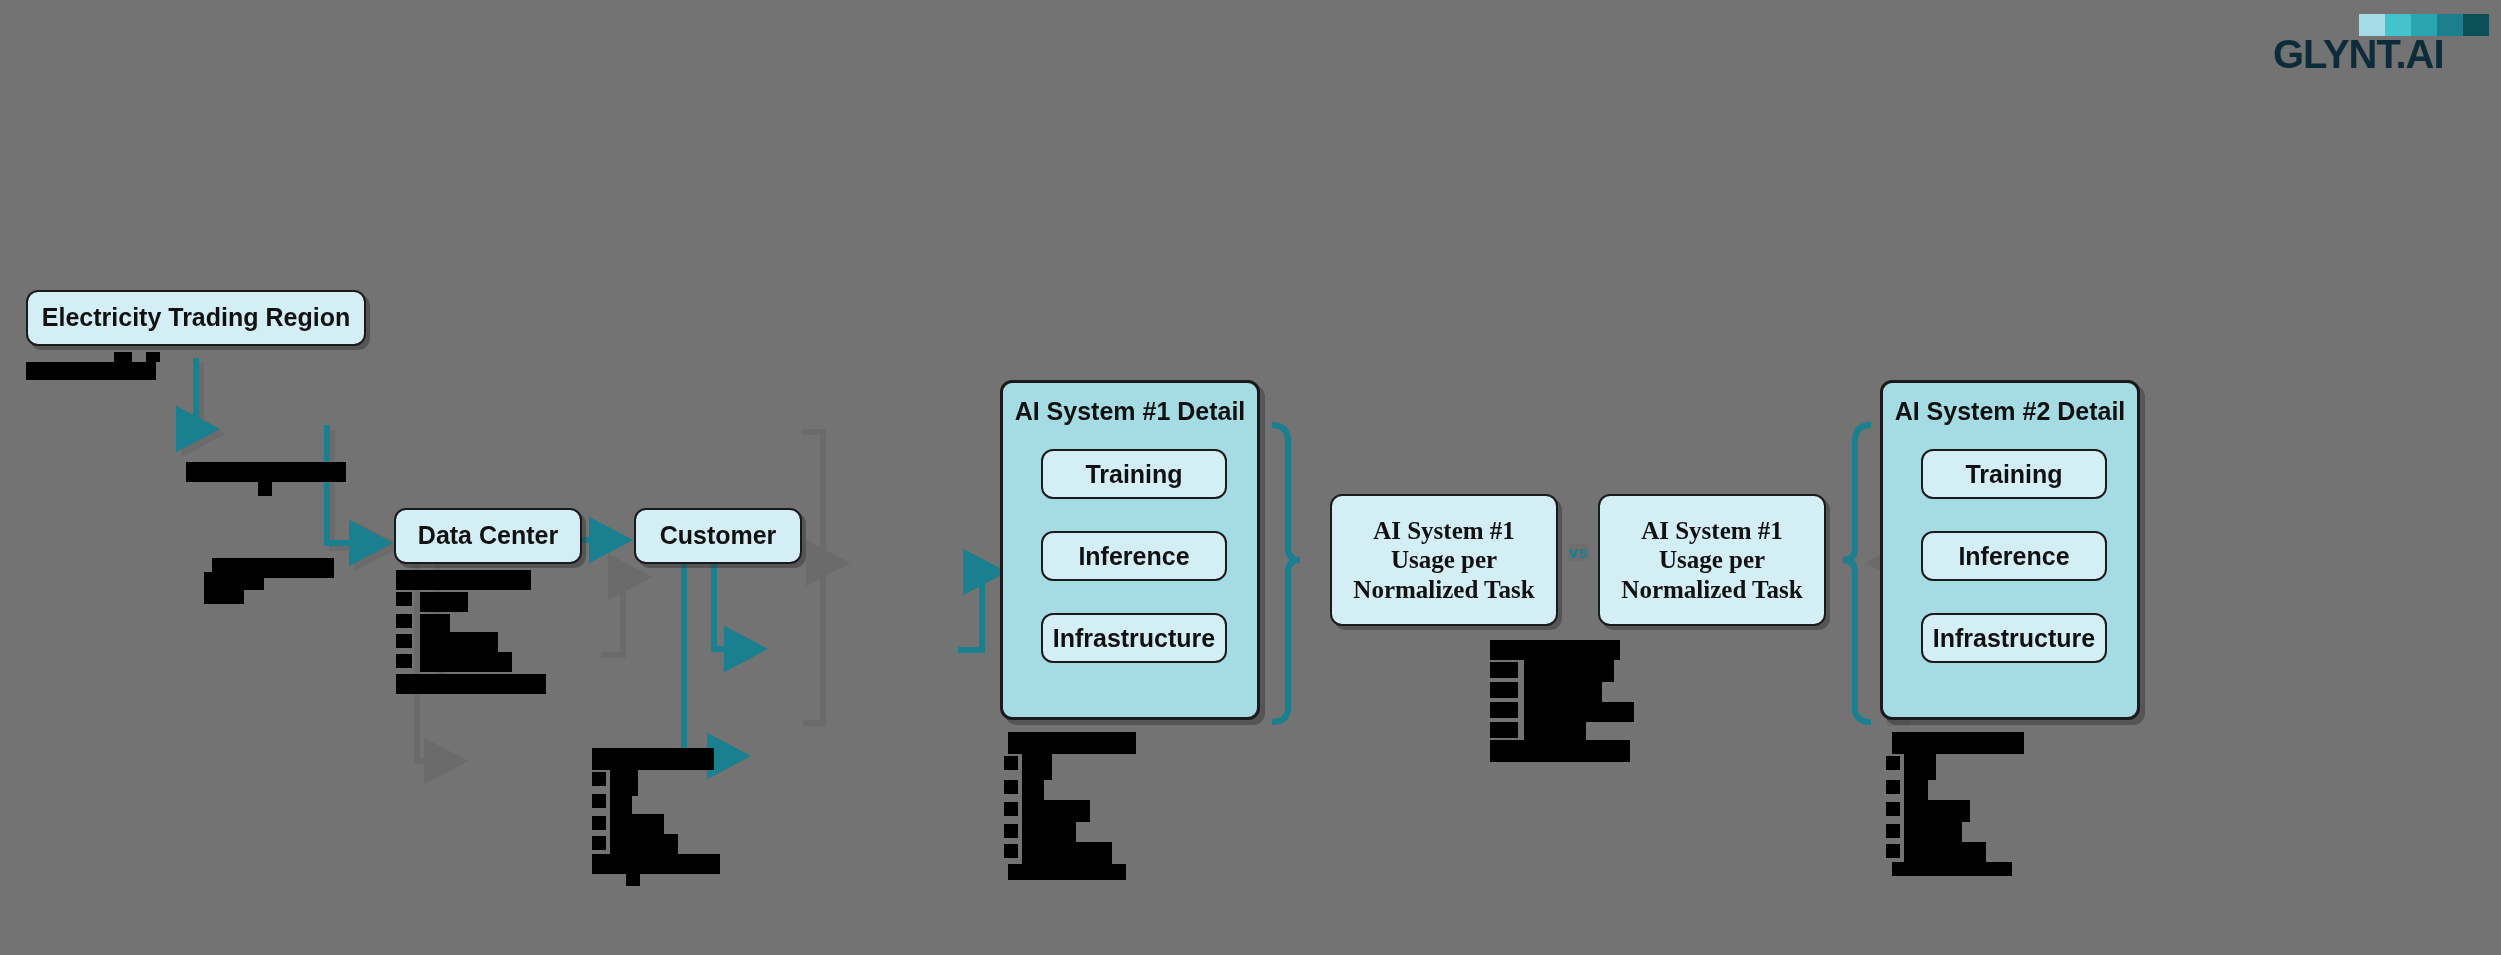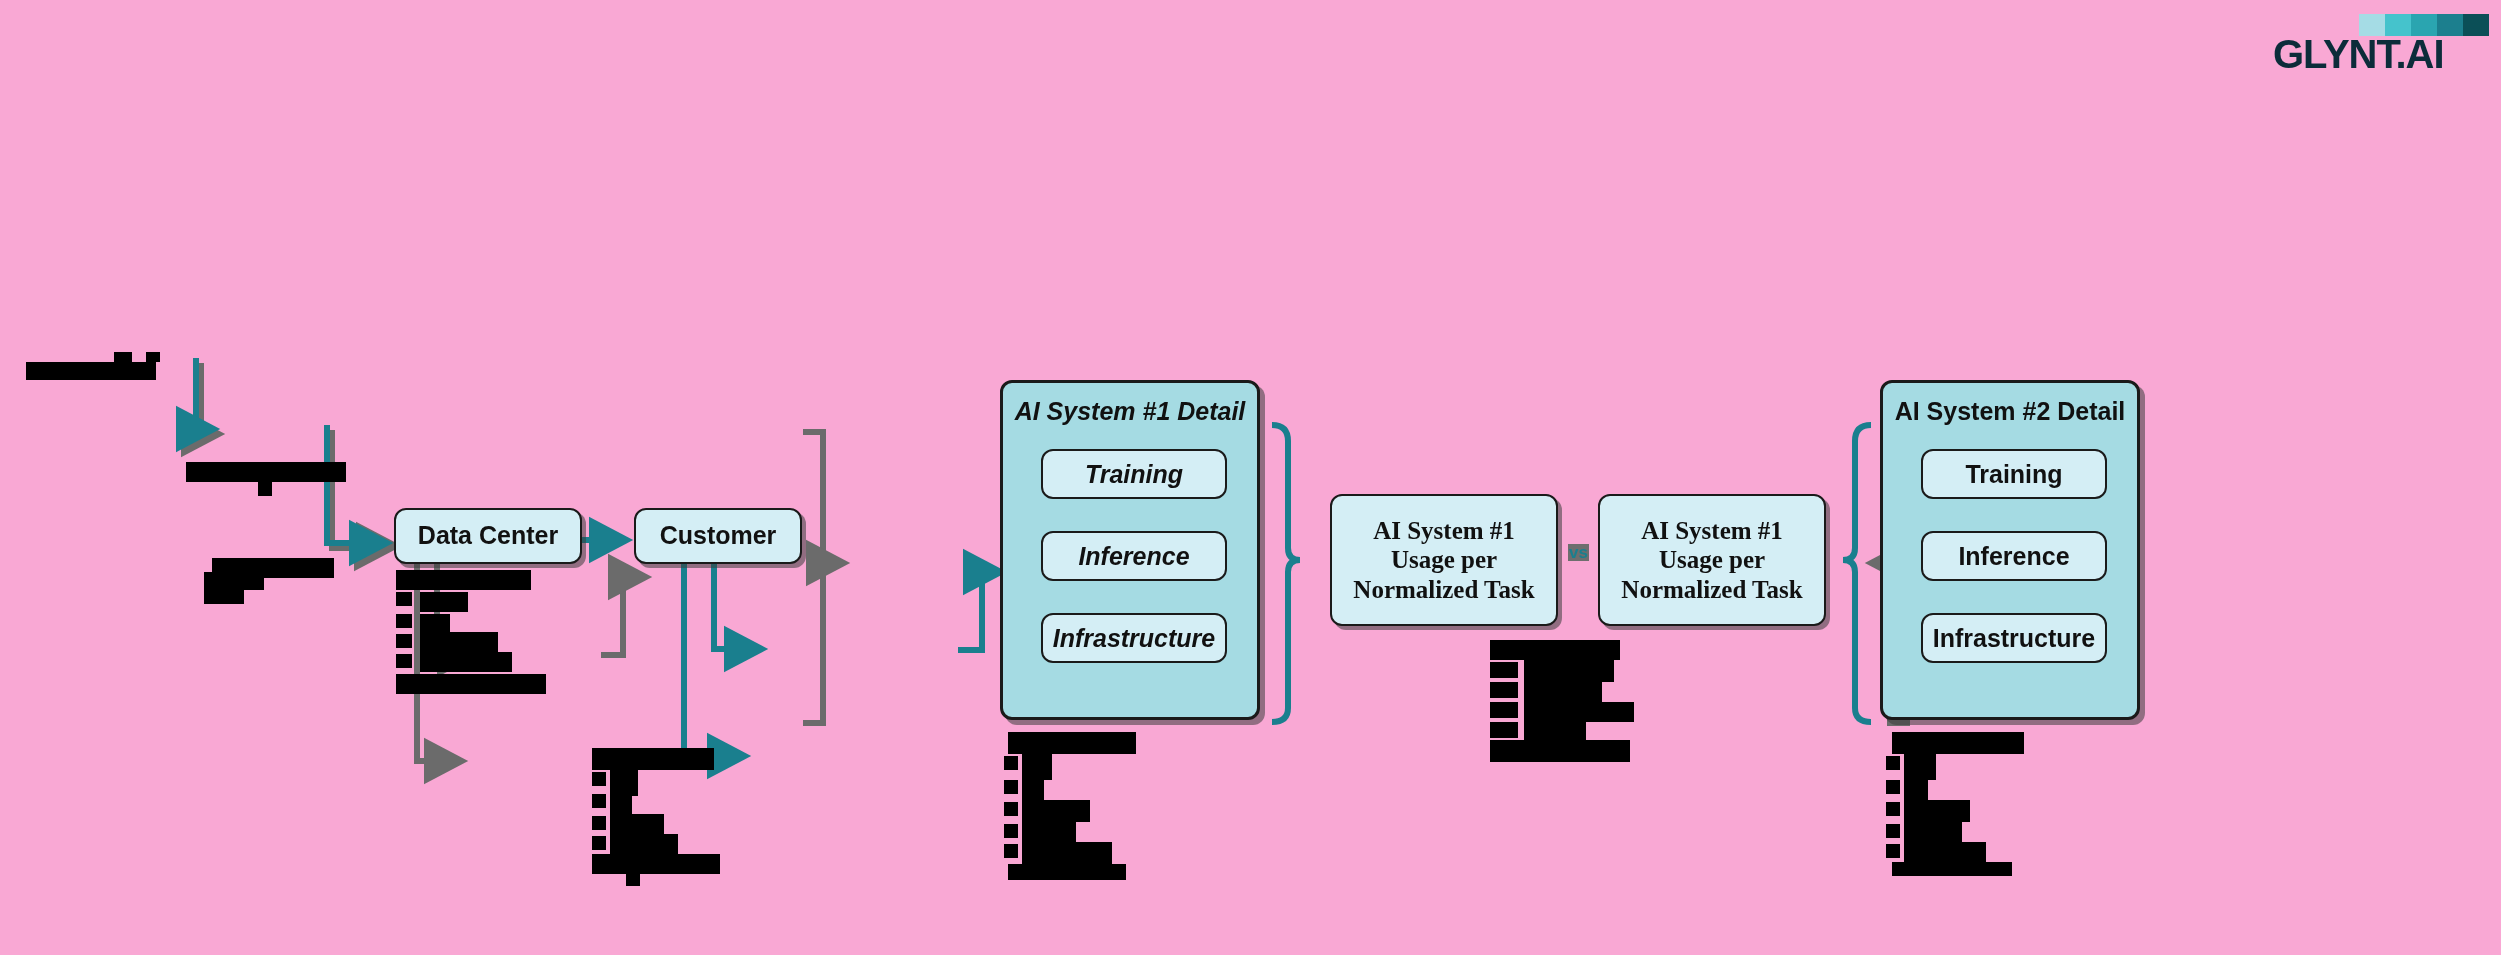--- a/index.html
+++ b/index.html
@@ -10,21 +10,21 @@
   }
   body {
     font-family: "Liberation Sans", sans-serif;
     -webkit-font-smoothing: antialiased;
   }
 
   #canvas {
     position: relative;
     width: 2501px;
     height: 955px;
-    background: #f9a8d4;
+    background: #737373;
     overflow: hidden;
   }
 
   
   #logo {
     position: absolute;
     right: 18px;
     top: 14px;
     width: 210px;
     height: 62px;
@@ -193,20 +193,21 @@
       <path d="M958,650 L982,650 L982,572 L1000,572" marker-end="url(#arw)"></path>
 
       <path d="M1272,425 Q1288,425 1288,441 L1288,548 Q1288,560 1300,560
                Q1288,560 1288,572 L1288,708 Q1288,722 1272,722"></path>
 
       <path d="M1871,425 Q1855,425 1855,441 L1855,548 Q1855,560 1843,560
                Q1855,560 1855,572 L1855,708 Q1855,722 1871,722"></path>
     </g>
   </svg>
 
+  <div class="node" style="left:26px; top:290px; width:340px; height:56px;">Electricity Trading Region</div>
 
 
   <div class="node" style="left:394px; top:508px; width:188px; height:56px;">Data Center</div>
 
   <div class="node" style="left:634px; top:508px; width:168px; height:56px;">Customer</div>
 
 
 
   <div class="node multiline" style="left:1330px; top:494px; width:228px; height:132px; flex-direction:column;">
     <span>AI System #1</span>
@@ -215,21 +216,21 @@
   </div>
 
   <div class="vs-label" style="left:1568px; top:544px;">vs</div>
 
   <div class="node multiline" style="left:1598px; top:494px; width:228px; height:132px; flex-direction:column;">
     <span>AI System #1</span>
     <span>Usage per</span>
     <span>Normalized Task</span>
   </div>
 
-  <div class="group-box" style="left:1000px; top:380px; width:260px; height:340px;font-style:italic;">
+  <div class="group-box" style="left:1000px; top:380px; width:260px; height:340px;">
     <div class="group-title">AI System #1 Detail</div>
     <div class="sub-node" style="left:38px; top:66px; width:186px; height:50px;">Training</div>
     <div class="sub-node" style="left:38px; top:148px; width:186px; height:50px;">Inference</div>
     <div class="sub-node" style="left:38px; top:230px; width:186px; height:50px;">Infrastructure</div>
   </div>
 
   <div class="group-box" style="left:1880px; top:380px; width:260px; height:340px;">
     <div class="group-title">AI System #2 Detail</div>
     <div class="sub-node" style="left:38px; top:66px; width:186px; height:50px;">Training</div>
     <div class="sub-node" style="left:38px; top:148px; width:186px; height:50px;">Inference</div>

